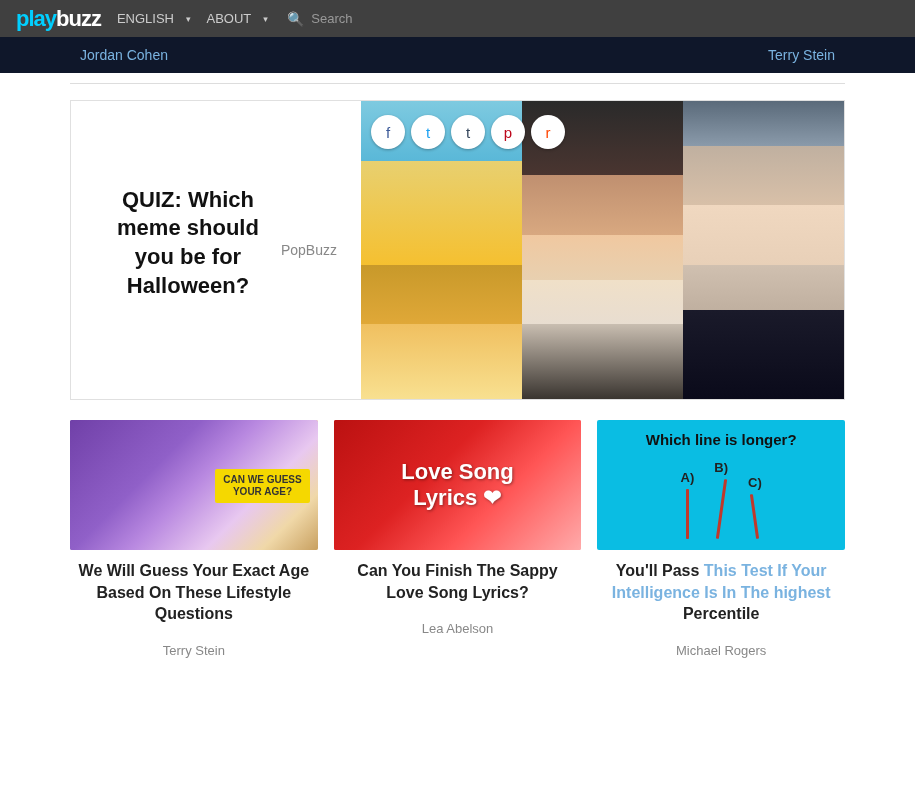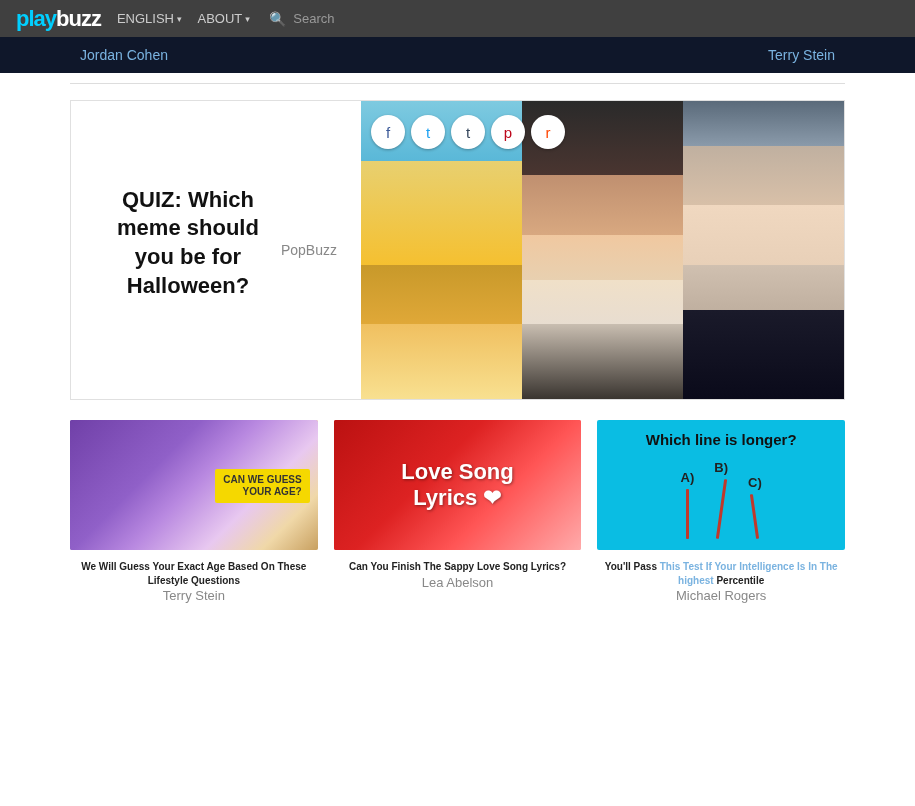--- a/index.html
+++ b/index.html
@@ -21,21 +21,21 @@
       font-family: 'Arial Black', sans-serif;
       letter-spacing: -1px;
     }
     .nav-logo span { color: #fff; }
     .nav-link {
       color: #ccc;
       font-size: 13px;
       text-decoration: none;
       display: flex;
       align-items: center;
-      gap: 3px;
+      gap: 12px;
     }
     .chevron {
       font-size: 9px;
       color: #ccc;
     }
     .nav-search-wrap {
       display: flex;
       align-items: center;
       gap: 6px;
       margin-left: 4px;
@@ -248,25 +248,25 @@
       width: 3px;
       background: #c0392b;
       border-radius: 1px;
     }
 
     .card-info {
       padding: 10px 4px;
       text-align: center;
     }
     .card-title {
-      font-size: 10px;
+      font-size: 16px;
       font-weight: 600;
       color: #222;
       line-height: 1.35;
-      margin-bottom: 1px;
+      margin-bottom: 18px;
     }
     .card-title .highlight {
       color: #7ab3e0;
     }
     .card-author {
       color: #888;
       font-size: 13px;
     }
   </style>
 </head>
@@ -325,21 +325,21 @@
 
     <div class="img-placeholder" style="background: linear-gradient(180deg, #5a6a7a 0%, #8a9aaa 15%, #c0b0a0 15%, #d8c0a8 35%, #f0d8c0 35%, #e8d0b8 55%, #d0c0b0 55%, #c0b0a0 70%, #1a1a2a 70%, #0a0a1a 100%);"></div>
   </div>
 </div>
 
 <div class="cards-row">
 
   <div class="card">
     <div class="card-image card-img-1">
       <div style="position:absolute;width:100%;height:100%;background:linear-gradient(135deg,#7040a8 0%,#9060c8 35%,#b888e0 50%,#e8c8f0 70%,#f0d8a8 85%,#c8a060 100%);"></div>
-      <div class="card-badge" style="position:absolute;background:#f5d800;color:#333;font-size:10px;font-weight:700;padding:5px 8px;border-radius:2px;top:45%;right:8px;z-index:5;text-align:right;line-height:1.2;">CAN WE GUESS<br>YOUR AGE?</div>
+      <div class="card-badge" style="position:absolute;background:#f5d800;color:#333;font-size:10px;font-weight:700;padding:5px 8px;border-radius:2px;top:45%;right:8px;z-index:5;text-align:center;line-height:1.2;">CAN WE GUESS<br>YOUR AGE?</div>
     </div>
     <div class="card-info">
       <div class="card-title">We Will Guess Your Exact Age Based On These Lifestyle Questions</div>
       <div class="card-author">Terry Stein</div>
     </div>
   </div>
 
   <div class="card">
     <div class="card-image card-img-2">
       <div style="position:absolute;width:100%;height:100%;background:linear-gradient(135deg,#bb1111 0%,#dd2222 40%,#ff5555 65%,#ffaaaa 100%);"></div>

